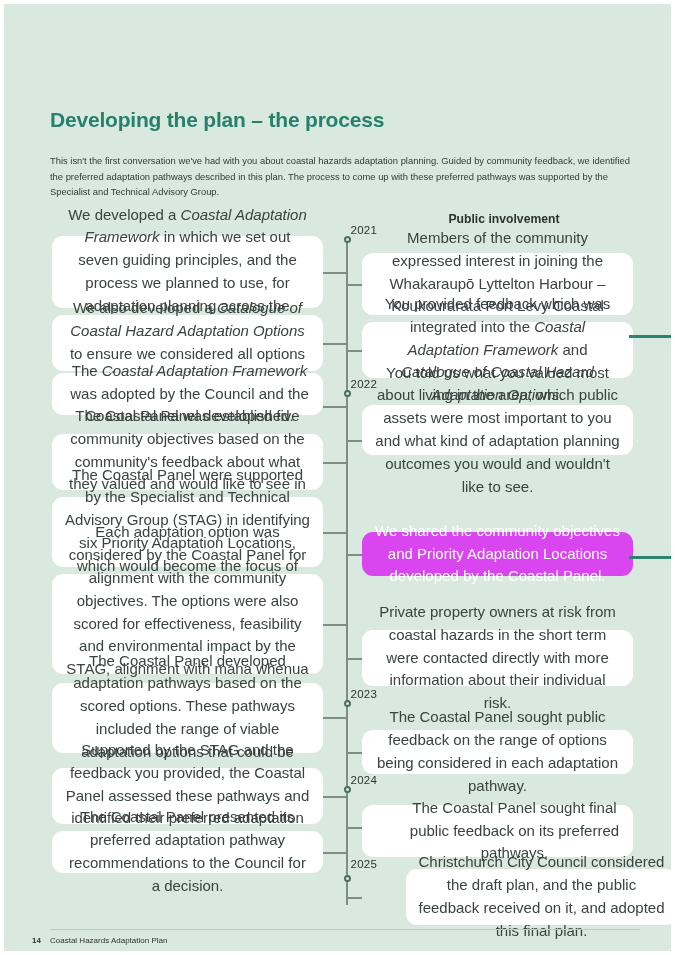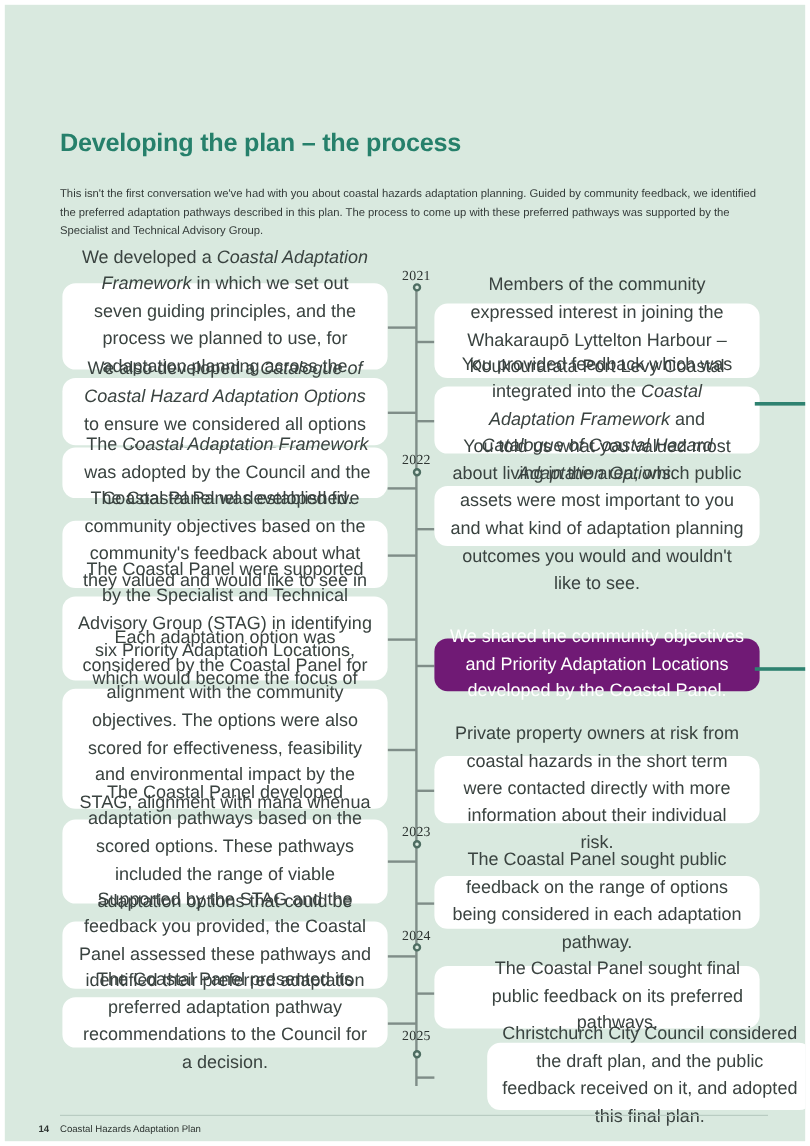--- a/index.html
+++ b/index.html
@@ -73,23 +73,23 @@
     top: 236px;
     width: 1.6px;
     height: 665px;
     background: #7f8d88;
   }
 
   .year-label {
     position: absolute;
     font-size: 11.5px;
     color: #2c3330;
-    text-align: center;
+    text-align: right;
     width: 60px;
-    font-family: Liberation Serif, serif;
+    font-family: Liberation Sans, sans-serif;
     letter-spacing: 0.2px;
   }
   .year-dot {
     position: absolute;
     width: 7px;
     height: 7px;
     border-radius: 50%;
     border: 2px solid #4e6d62;
     background: #d9e9df;
     box-sizing: border-box;
@@ -116,21 +116,21 @@
     padding: 6px 12px;
     font-size: 15px;
     line-height: 1.52;
     color: #3a4340;
     text-align: center;
   }
   .card.left  { left: 48px;  width: 271px; }
   .card.right { left: 358px; width: 271px; }
 
   .card.highlight {
-    background: #701a75;
+    background: #d946ef;
     color: #ffffff;
   }
 
   .card i, .card em {
     font-style: italic;
   }
 
   
   #bracket {
     position: absolute;
@@ -173,20 +173,21 @@
 </style>
 </head>
 <body>
 
 <div id="page">
 
   <h1 id="page-title">Developing the plan – the process</h1>
 
   <p id="intro-para">This isn't the first conversation we've had with you about coastal hazards adaptation planning. Guided by community feedback, we identified the preferred adaptation pathways described in this plan. The process to come up with these preferred pathways was supported by the Specialist and Technical Advisory Group.</p>
 
+  <div class="col-heading" id="heading-public">Public involvement</div>
 
   <div id="spine"></div>
 
   <div id="years-layer">
       <div class="year-label" style="left: 313px; top: 220px;">2021</div>
       <div class="year-dot" style="left: 339.5px; top: 232px;"></div>
       <div class="year-label" style="left: 313px; top: 374px;">2022</div>
       <div class="year-dot" style="left: 339.5px; top: 386px;"></div>
       <div class="year-label" style="left: 313px; top: 684px;">2023</div>
       <div class="year-dot" style="left: 339.5px; top: 696px;"></div>

